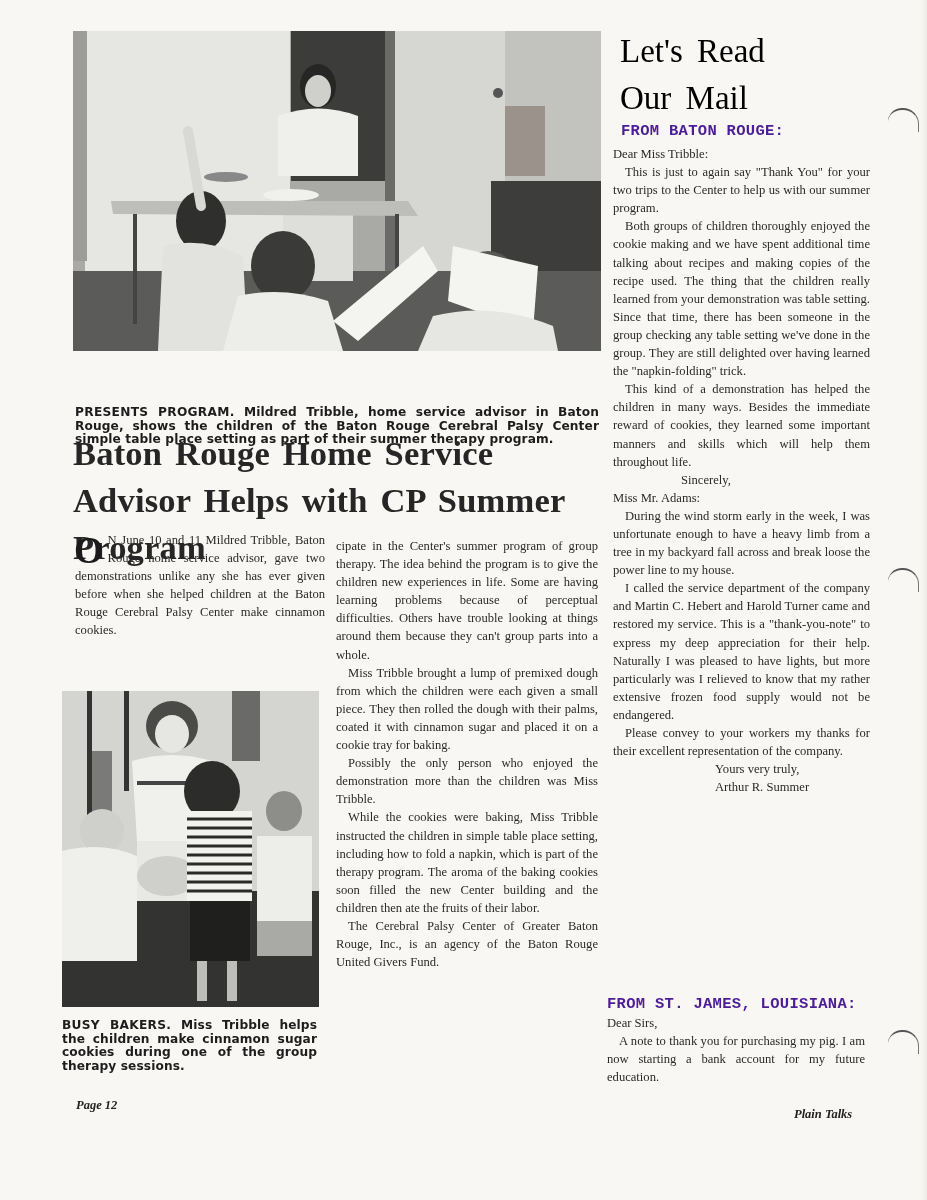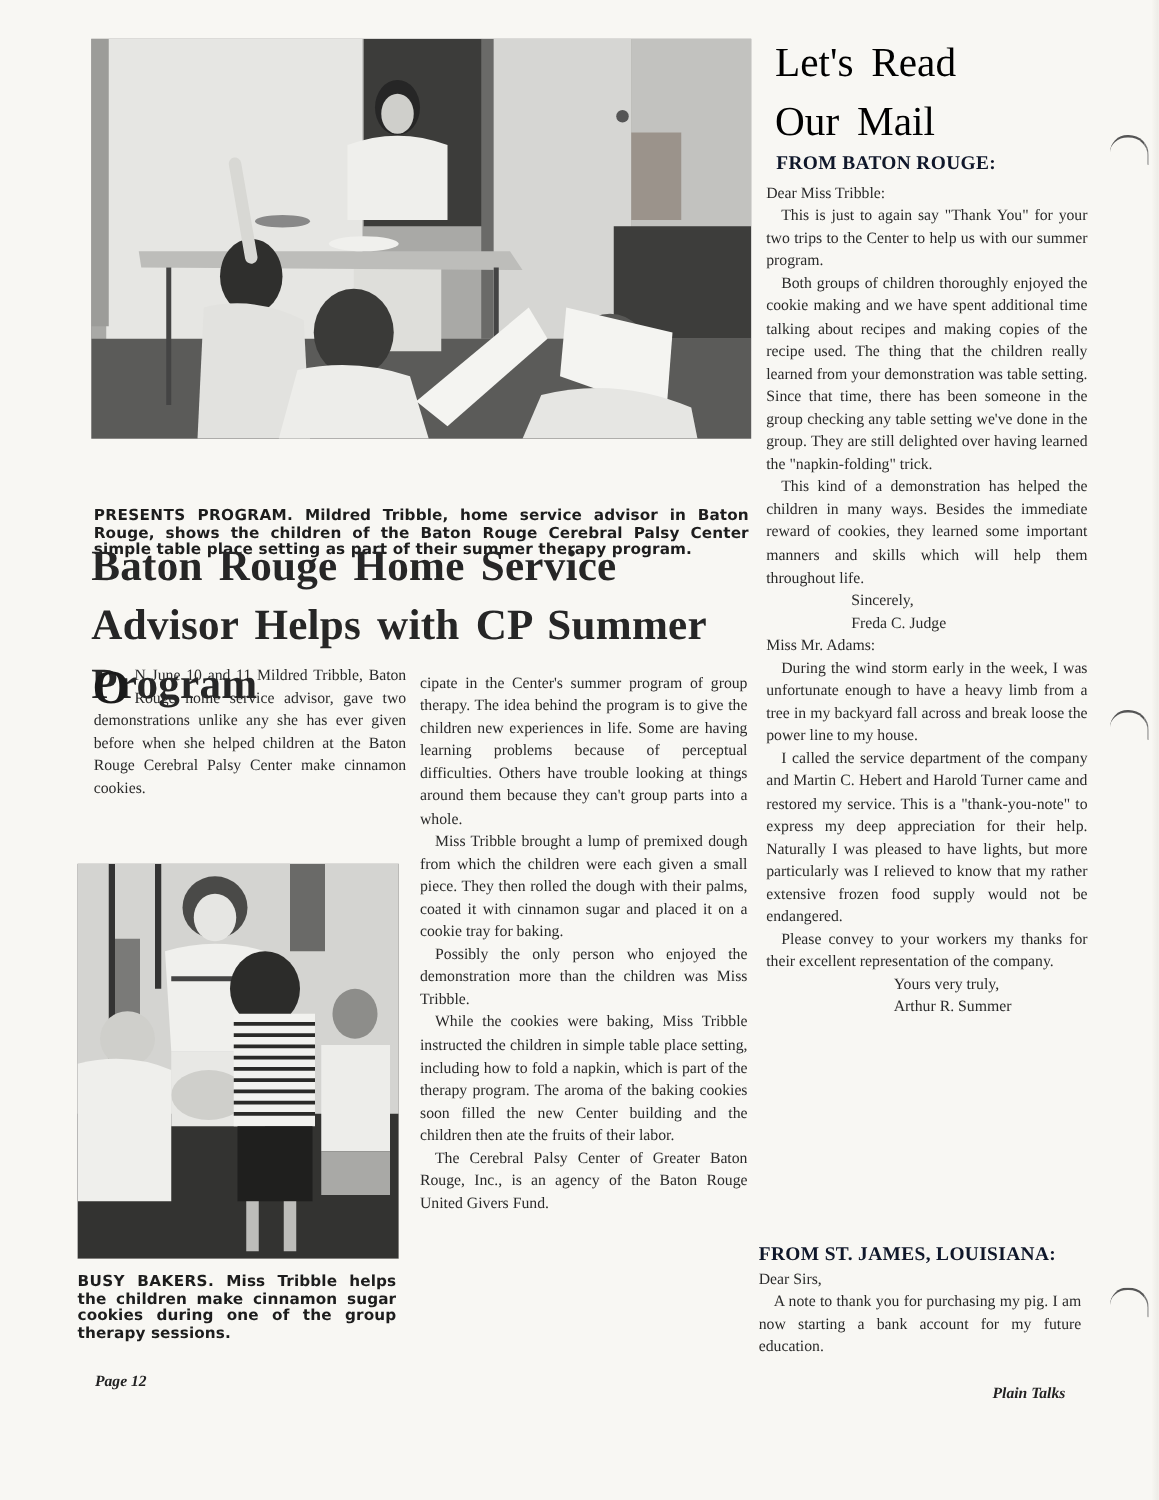--- a/index.html
+++ b/index.html
@@ -14,21 +14,21 @@
   .cap2{left:62px;top:1019px;width:255px;}
   .cap-lead{letter-spacing:0.3px;}
   .headline{position:absolute;left:73px;top:430px;width:530px;font-family:"Liberation Serif","DejaVu Serif",serif;font-size:34.5px;line-height:47px;color:#262626;letter-spacing:0.2px;word-spacing:4px;}
   .col{position:absolute;font-size:12.6px;line-height:18.1px;text-align:justify;color:#2a2a2a;}
   .col p{margin:0;text-indent:12px;}
   .col p.noindent{text-indent:0;}
   .colA{left:75px;top:531px;width:250px;}
   .colB{left:336px;top:537px;width:262px;}
   .dropcap{float:left;font-size:38px;line-height:30px;font-weight:bold;margin:4px 4px 0 -1px;font-family:"Liberation Serif","DejaVu Serif",serif;color:#1a1a1a;}
   .mailtitle{position:absolute;left:620px;top:28px;font-size:33px;line-height:47px;color:#000000;word-spacing:6px;}
-  .section-head{position:absolute;font-family:Liberation Serif, serif;font-weight:bold;font-size:15.5px;color:#0f172a;letter-spacing:0.3px;}
+  .section-head{position:absolute;font-family:Liberation Mono, monospace;font-weight:bold;font-size:15.5px;color:#4c1d95;letter-spacing:0.3px;}
   .sh1{left:621px;top:122px;}
   .sh2{left:607px;top:995px;}
   .colC{left:613px;top:145px;width:257px;}
   .colD{left:607px;top:1014px;width:258px;}
   .salut{text-indent:0 !important;}
   .sign{text-indent:0 !important;padding-left:68px;}
   .sign2{text-indent:0 !important;padding-left:102px;}
   .footer{position:absolute;font-family:"Liberation Serif","DejaVu Serif",serif;font-weight:bold;font-style:italic;font-size:12.5px;color:#222;}
   .f-left{left:76px;top:1098px;}
   .f-right{left:794px;top:1107px;}
@@ -155,21 +155,20 @@
 
   <div class="section-head sh1">FROM BATON ROUGE:</div>
 
   <div class="col colC">
     <div>
       <p class="salut">Dear Miss Tribble:</p>
       <p>This is just to again say "Thank You" for your two trips to the Center to help us with our summer program.</p>
       <p>Both groups of children thoroughly enjoyed the cookie making and we have spent additional time talking about recipes and making copies of the recipe used. The thing that the children really learned from your demonstration was table setting. Since that time, there has been someone in the group checking any table setting we've done in the group. They are still delighted over having learned the "napkin-folding" trick.</p>
       <p>This kind of a demonstration has helped the children in many ways. Besides the immediate reward of cookies, they learned some important manners and skills which will help them throughout life.</p>
       <p class="sign">Sincerely,</p>
-      <p class="sign">Freda C. Judge</p>
     </div>
     <div>
       <p class="salut">Miss Mr. Adams:</p>
       <p>During the wind storm early in the week, I was unfortunate enough to have a heavy limb from a tree in my backyard fall across and break loose the power line to my house.</p>
       <p>I called the service department of the company and Martin C. Hebert and Harold Turner came and restored my service. This is a "thank-you-note" to express my deep appreciation for their help. Naturally I was pleased to have lights, but more particularly was I relieved to know that my rather extensive frozen food supply would not be endangered.</p>
       <p>Please convey to your workers my thanks for their excellent representation of the company.</p>
       <p class="sign2">Yours very truly,</p>
       <p class="sign2">Arthur R. Summer</p>
     </div>
   </div>

